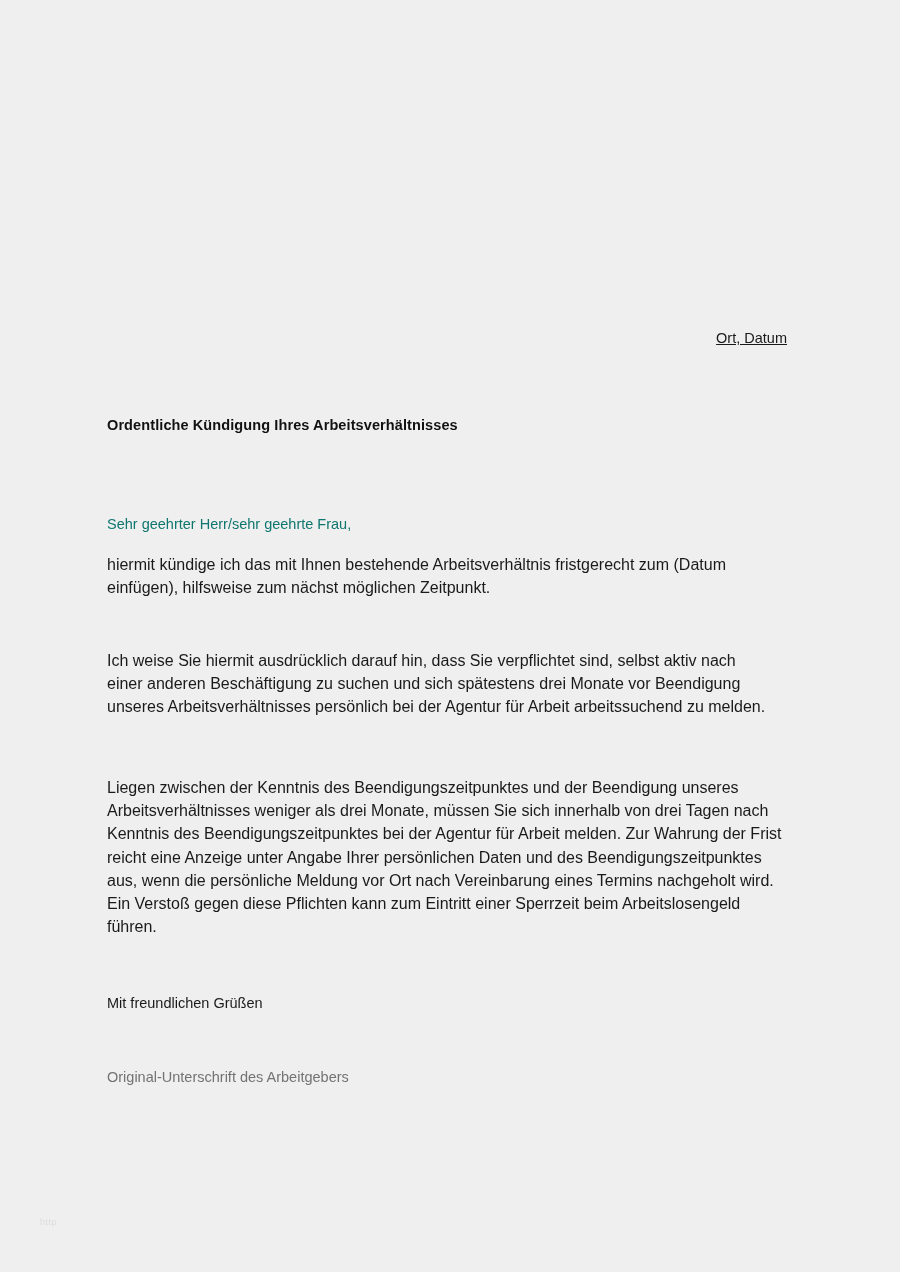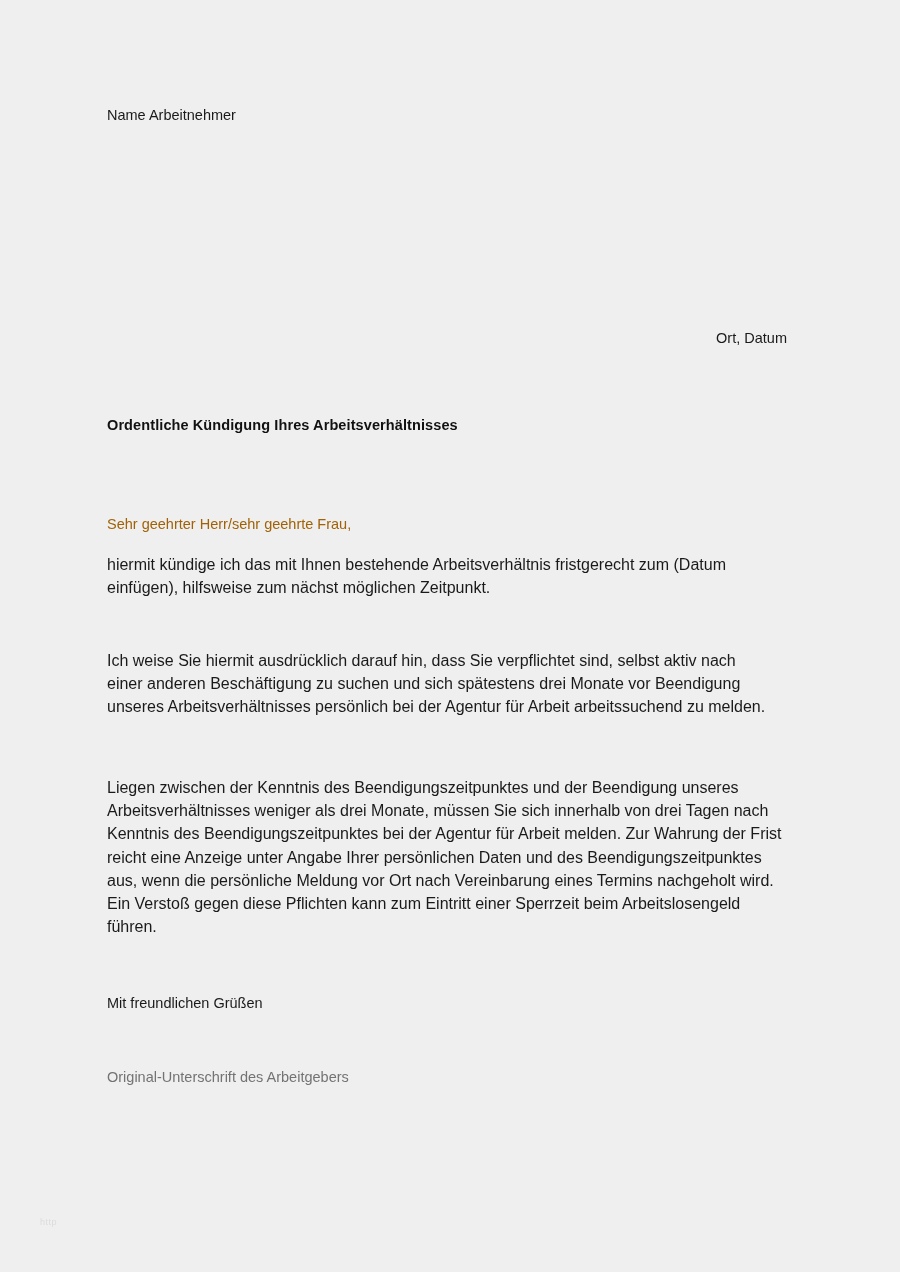--- a/index.html
+++ b/index.html
@@ -43,38 +43,39 @@
   .addr-line:last-child { margin-bottom: 0; }
 
   .place-date {
     position: absolute;
     top: 330px;
     left: 0;
     width: 680px;
     text-align: right;
     font-size: 14.5px;
     color: #1a1a1a;
+    text-decoration: underline;
   }
 
   .subject {
     position: absolute;
     top: 417px;
     left: 0;
     font-size: 14.5px;
     font-weight: bold;
     color: #111;
     letter-spacing: 0.1px;
   }
 
   .salutation {
     position: absolute;
     top: 516px;
     left: 0;
     font-size: 14.5px;
-    color: #a16207;
+    color: #0f766e;
   }
 
   .para {
     position: absolute;
     left: 0;
     font-size: 16px;
     line-height: 1.45;
     color: #1a1a1a;
     width: 685px;
     text-align: left;
@@ -106,21 +107,20 @@
     letter-spacing: 0.5px;
   }
 </style>
 </head>
 <body>
 
 <div class="page">
   <div class="letter-body">
 
     <div class="addr-block">
-      <div class="addr-line">Name Arbeitnehmer</div>
     </div>
 
     <div class="place-date">Ort, Datum</div>
 
     <div class="subject">Ordentliche Kündigung Ihres Arbeitsverhältnisses</div>
 
     <div class="salutation">Sehr geehrter Herr/sehr geehrte Frau,</div>
 
     <div class="para p1">hiermit kündige ich das mit Ihnen bestehende Arbeitsverhältnis fristgerecht zum (Datum einfügen), hilfsweise zum nächst möglichen Zeitpunkt.</div>
     <div class="para p2">Ich weise Sie hiermit ausdrücklich darauf hin, dass Sie verpflichtet sind, selbst aktiv nach einer anderen Beschäftigung zu suchen und sich spätestens drei Monate vor Beendigung unseres Arbeitsverhältnisses persönlich bei der Agentur für Arbeit arbeitssuchend zu melden.</div>

